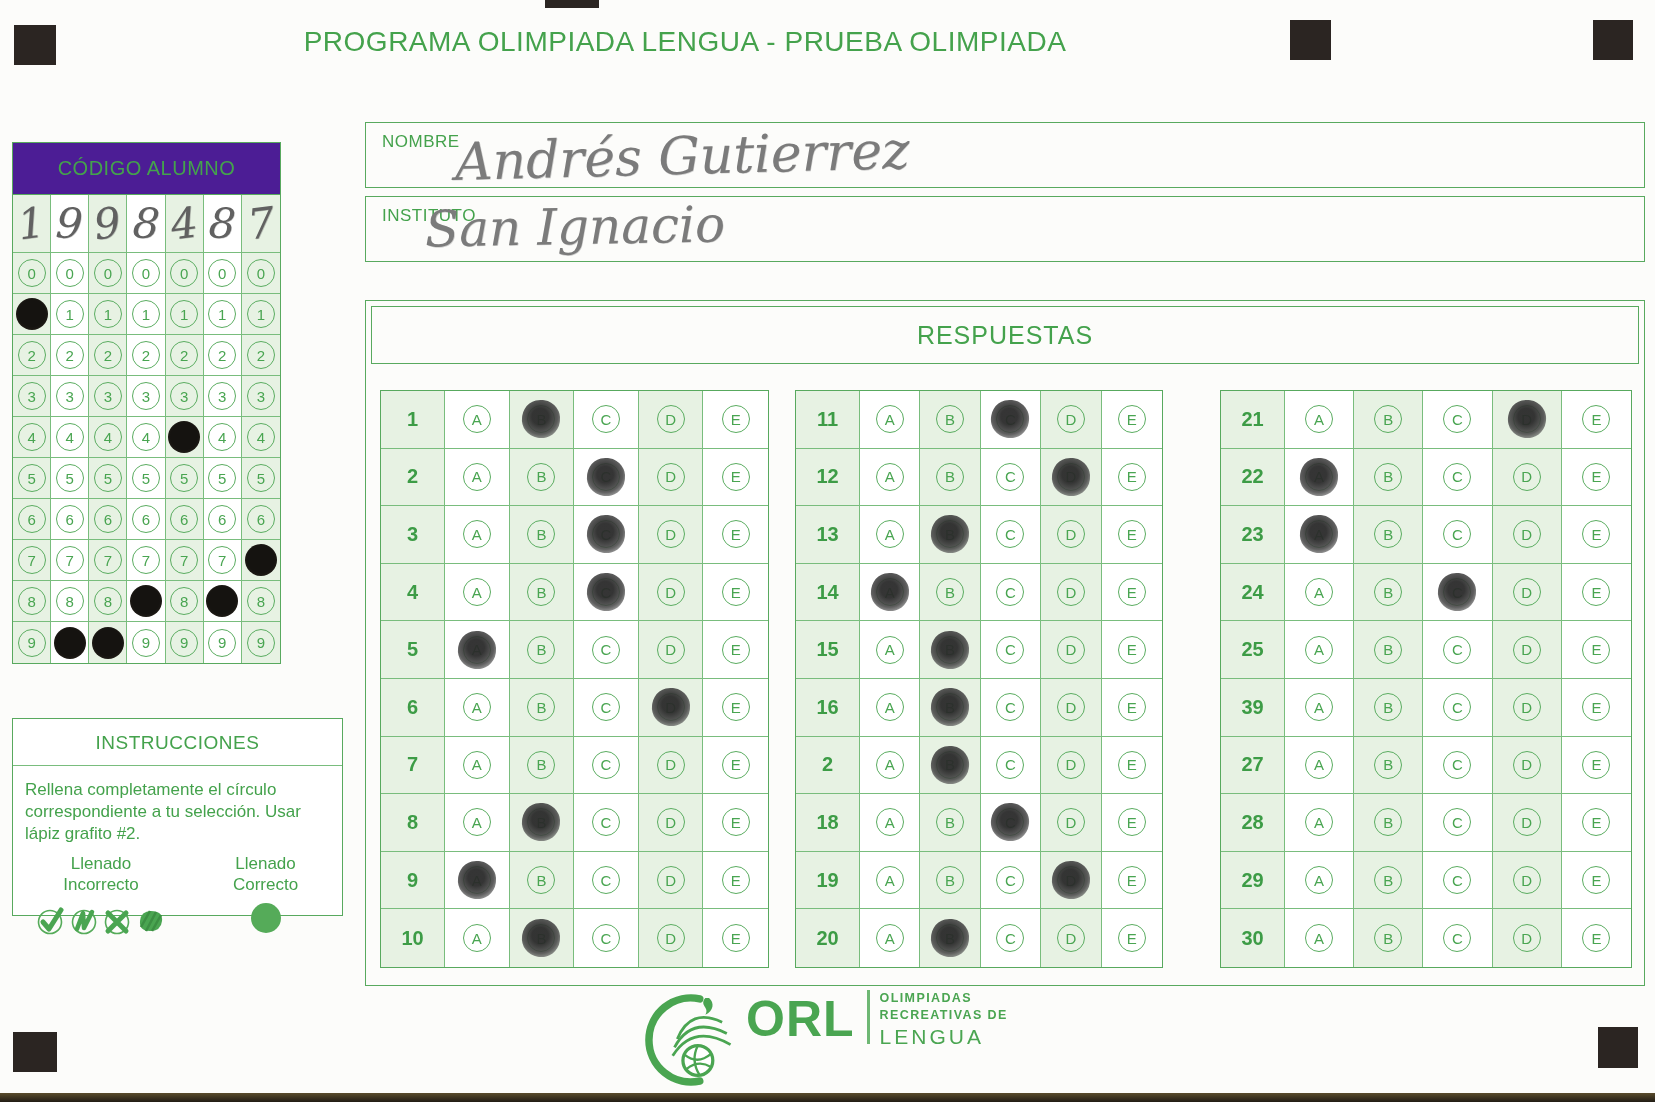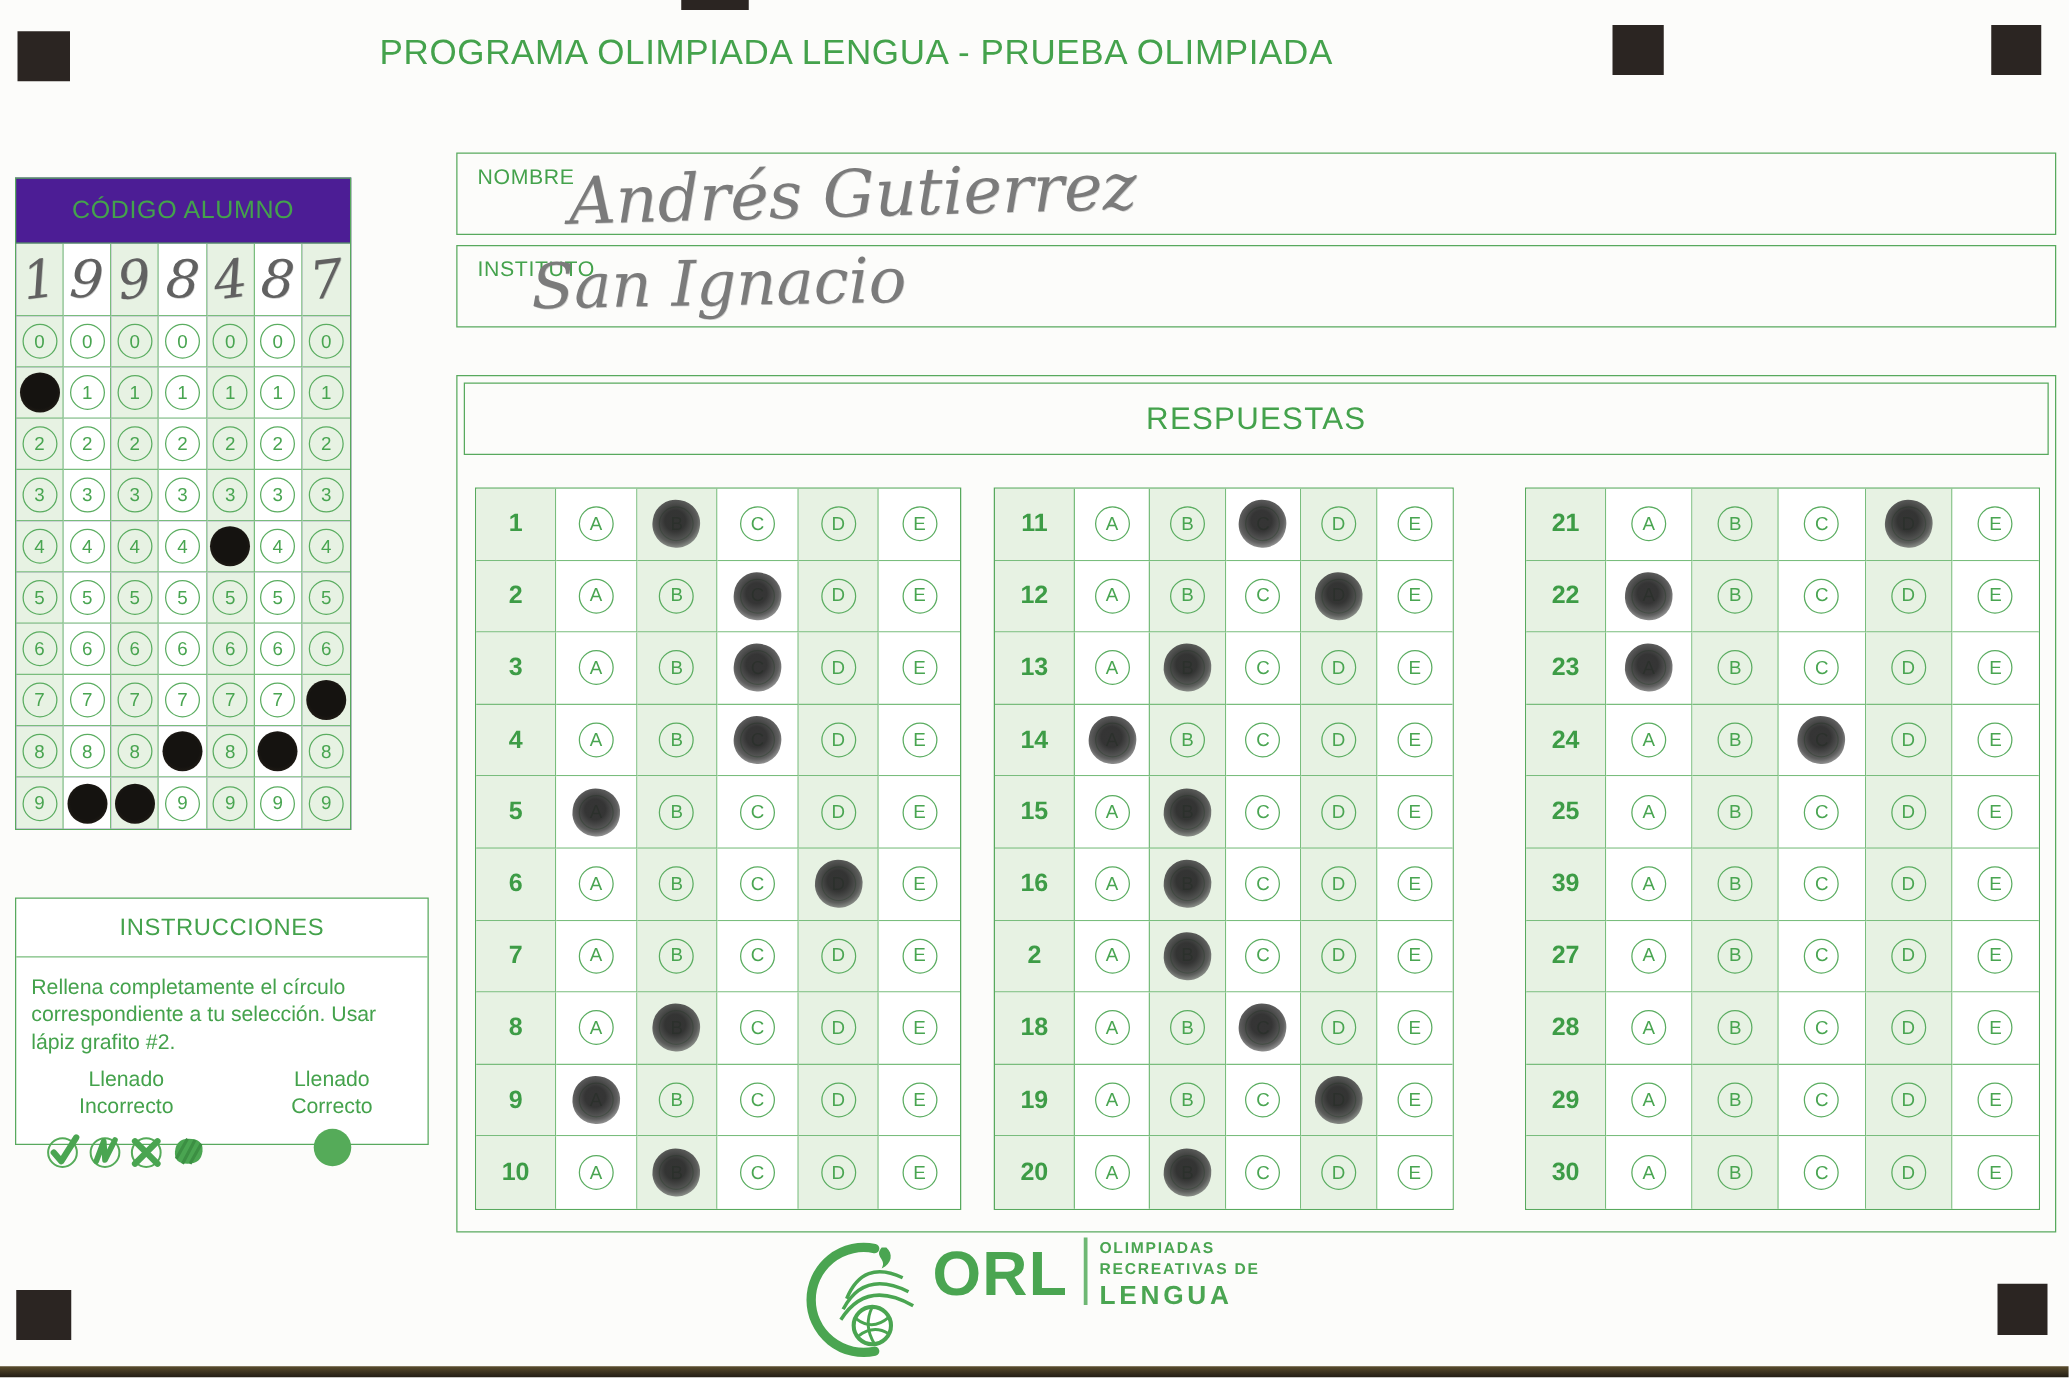--- a/index.html
+++ b/index.html
@@ -80,21 +80,21 @@
   .dotfill{width:30px;height:30px;border-radius:50%;background:#55ab59;margin-top:8px;display:inline-block;}
   .icon svg{display:block;overflow:visible;}
 
   
   .logo{position:absolute;left:640px;top:990px;display:flex;align-items:flex-start;}
   .logo-emblem{width:112px;height:98px;}
   .logo-orl{color:#4aa551;font-size:50px;font-weight:bold;letter-spacing:1px;margin-left:-6px;}
   .logo-div{width:3px;height:54px;background:#4aa551;margin:0 10px 0 12px;opacity:.8;}
   .logo-text{color:#4aa551;}
   .logo-text .s{font-size:12.5px;font-weight:600;letter-spacing:1.4px;line-height:1.35;}
-  .logo-text .b{font-size:21px;font-weight:bold;letter-spacing:3px;margin-top:1px;}
+  .logo-text .b{font-size:21px;font-weight:normal;letter-spacing:3px;margin-top:1px;}
 
   .scan-edge{position:absolute;left:0;bottom:0;width:100%;height:9px;
     background:linear-gradient(to bottom,#5a4c2c,#211c14);}
 </style>
 </head>
 <body>
 
 <div class="page">
 
   <div class="regmark" style="left:14px;top:25px;width:42px;height:40px;"></div>

